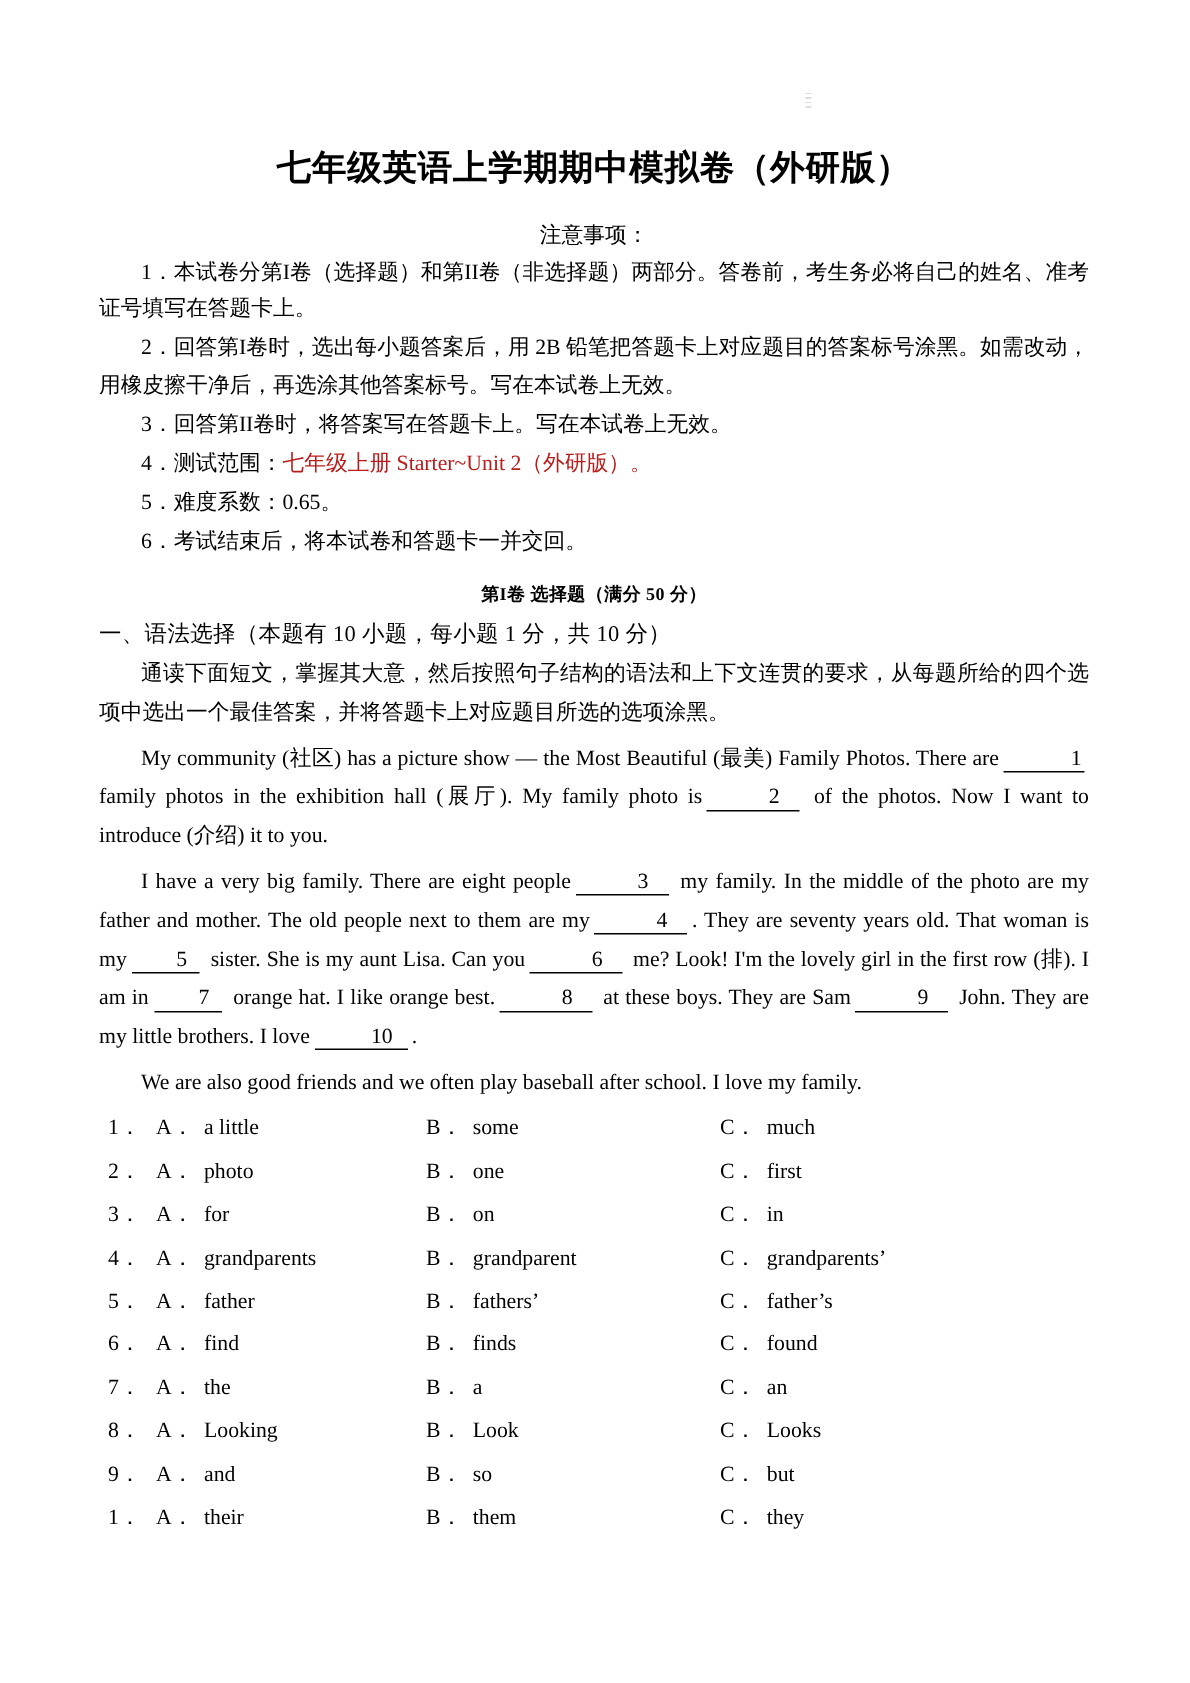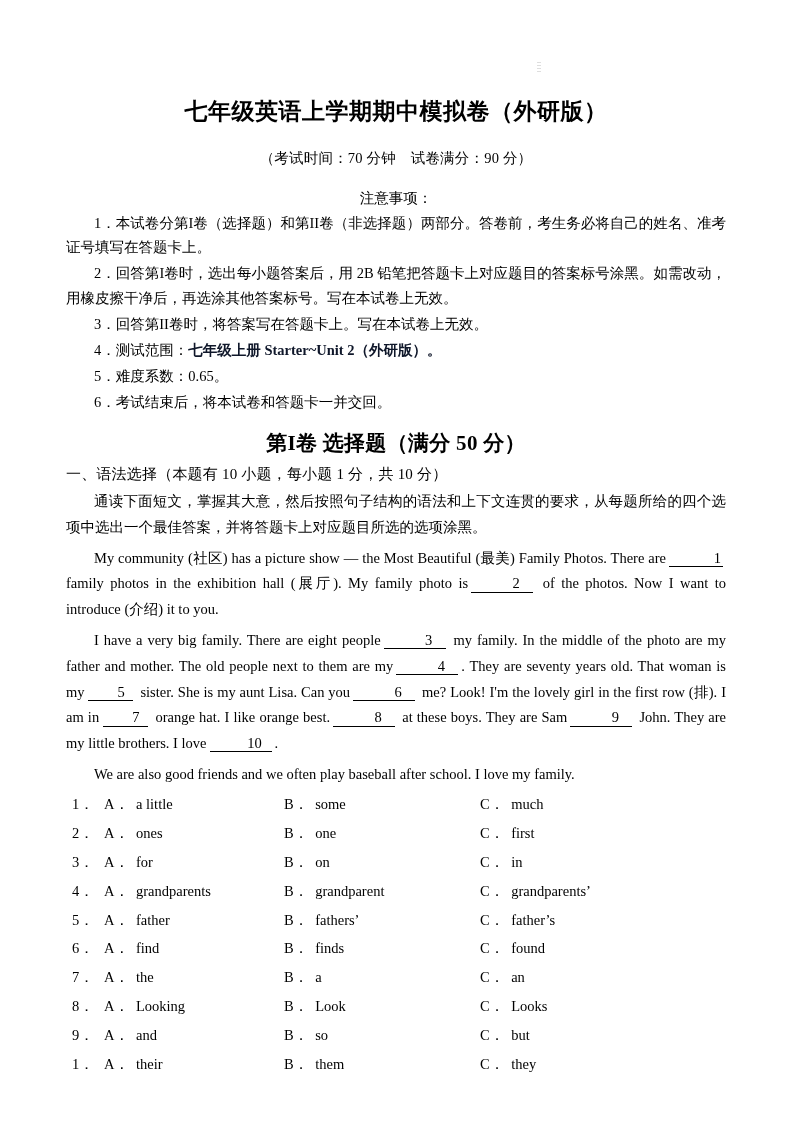--- a/index.html
+++ b/index.html
@@ -66,27 +66,27 @@
     font-size: 14.5px;
     line-height: 1.72;
     text-align: justify;
     text-justify: inter-ideograph;
     margin: 0;
     text-indent: 28px;
   }
   .notice-item.tight { margin-top: 1px; }
 
   .red-bold {
-    color: #0f172a;
-    font-weight: bold;
+    color: #b91c1c;
+    font-weight: normal;
   }
 
   .part-title {
     text-align: center;
-    font-size: 21px;
+    font-size: 12px;
     font-weight: bold;
     margin: 14px 0 0 0;
     letter-spacing: .3px;
   }
   .section-title {
     font-size: 15px;
     font-weight: normal;
     margin: 8px 0 0 0;
     letter-spacing: .2px;
   }
@@ -138,21 +138,20 @@
 </head>
 <body>
 
 <div class="page">
 
   <div class="artifact"></div>
 
   <div class="content">
 
     <h1 class="doc-title">七年级英语上学期期中模拟卷（外研版）</h1>
-    <div class="subtitle">（考试时间：70 分钟　试卷满分：90 分）</div>
 
     <div class="notice-label">注意事项：</div>
 
     <p class="notice-item">1．本试卷分第I卷（选择题）和第II卷（非选择题）两部分。答卷前，考生务必将自己的姓名、准考证号填写在答题卡上。</p>
     <p class="notice-item tight">2．回答第I卷时，选出每小题答案后，用 2B 铅笔把答题卡上对应题目的答案标号涂黑。如需改动，用橡皮擦干净后，再选涂其他答案标号。写在本试卷上无效。</p>
     <p class="notice-item tight">3．回答第II卷时，将答案写在答题卡上。写在本试卷上无效。</p>
 
     <p class="notice-item tight"><span>4．测试范围：</span><span class="red-bold">七年级上册 Starter~Unit 2（外研版）。</span></p>
 
     <p class="notice-item tight">5．难度系数：0.65。</p>
@@ -172,21 +171,21 @@
 
       <div class="choice-row">
         <span class="q-num">1．</span>
         <span class="opt opt-a"><span class="opt-key">A．</span><span>a little</span></span>
         <span class="opt opt-b"><span class="opt-key">B．</span><span>some</span></span>
         <span class="opt opt-c"><span class="opt-key">C．</span><span>much</span></span>
       </div>
 
       <div class="choice-row">
         <span class="q-num">2．</span>
-        <span class="opt opt-a"><span class="opt-key">A．</span><span>ones</span></span>
+        <span class="opt opt-a"><span class="opt-key">A．</span><span>photo</span></span>
         <span class="opt opt-b"><span class="opt-key">B．</span><span>one</span></span>
         <span class="opt opt-c"><span class="opt-key">C．</span><span>first</span></span>
       </div>
 
       <div class="choice-row">
         <span class="q-num">3．</span>
         <span class="opt opt-a"><span class="opt-key">A．</span><span>for</span></span>
         <span class="opt opt-b"><span class="opt-key">B．</span><span>on</span></span>
         <span class="opt opt-c"><span class="opt-key">C．</span><span>in</span></span>
       </div>

